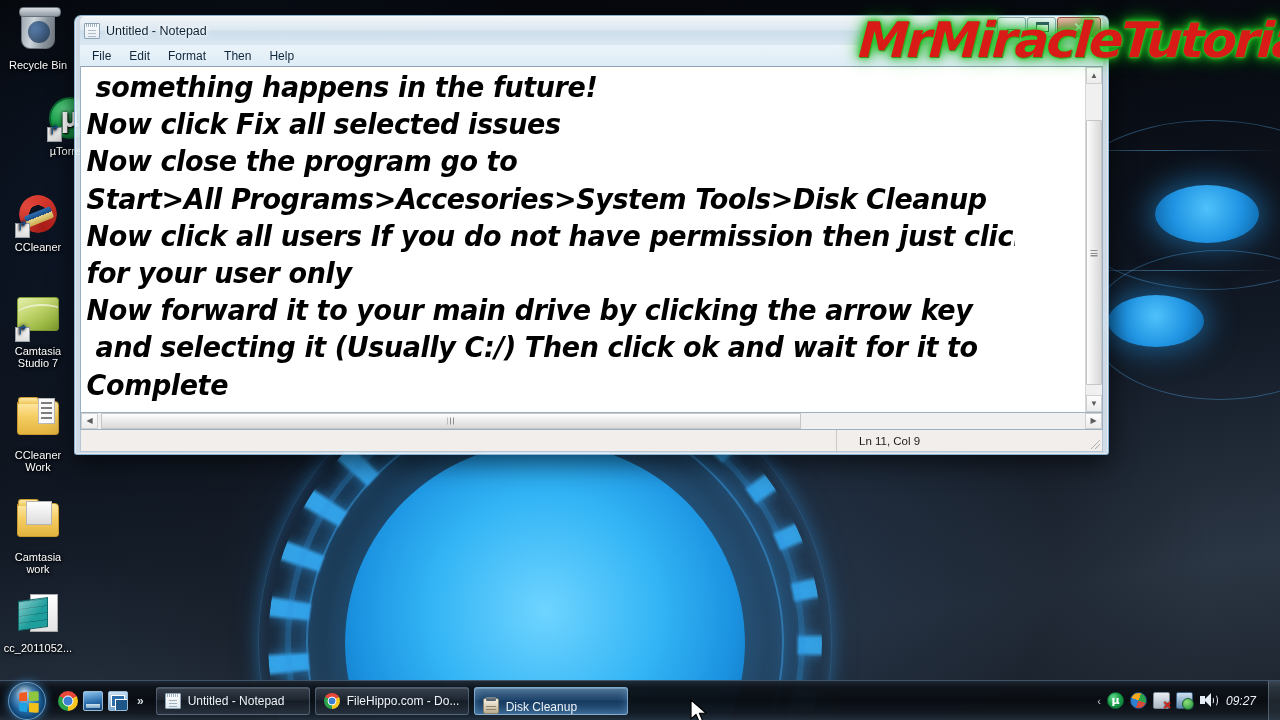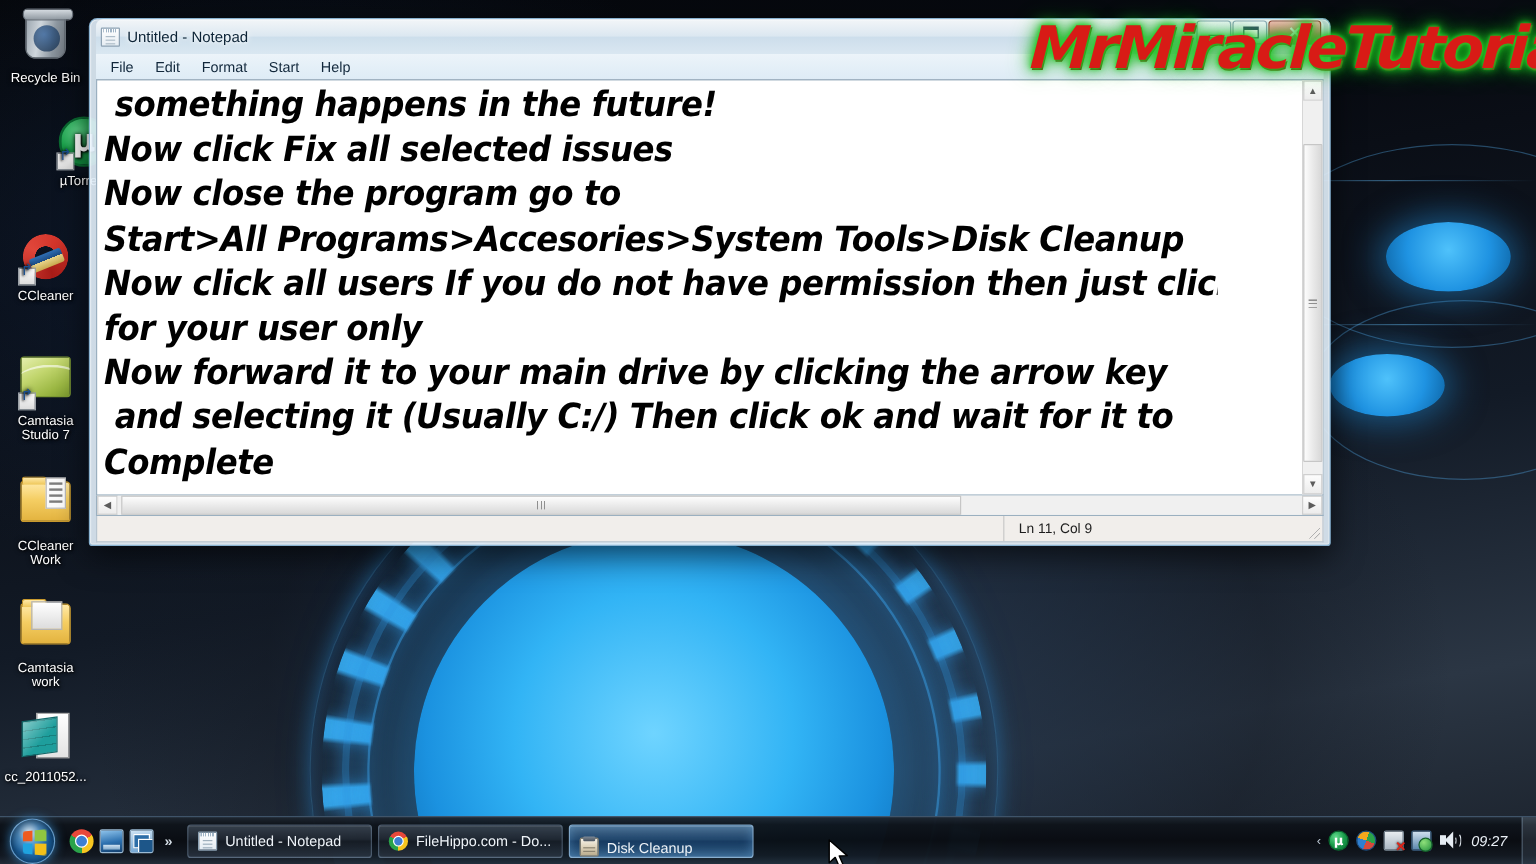--- a/index.html
+++ b/index.html
@@ -337,21 +337,21 @@
     background: repeating-linear-gradient(90deg,#8f8f8f 0 1px, transparent 1px 3px);
   }
   #np-status {
     height: 22px; display: flex; align-items: center;
     background: #f1eeeb; border: 1px solid #b9c6d1; border-top: none;
     font-size: 11.5px; color: #1d1d1d;
   }
   #np-status .spacer { flex: 1; }
   #np-status .cell {
     width: 250px; border-left: 1px solid #c9c9c9; height: 100%;
-    display: flex; align-items: center; padding-left: 12px;
+    display: flex; align-items: center; padding-left: 22px;
   }
   #np-status .grip-corner {
     width: 16px; height: 100%; position: relative;
   }
   #np-status .grip-corner::after{
     content:""; position:absolute; right:2px; bottom:2px; width:9px; height:9px;
     background:
       linear-gradient(135deg, transparent 46%, #b0b0b0 47%, #b0b0b0 53%, transparent 54%),
       linear-gradient(135deg, transparent 70%, #b0b0b0 71%, #b0b0b0 77%, transparent 78%);
   }
@@ -652,21 +652,21 @@
         <div class="winbtn close">
           <span class="c">✕</span>
         </div>
       </div>
     </div>
 
     <div id="np-menubar">
       <div class="np-menu">File</div>
       <div class="np-menu">Edit</div>
       <div class="np-menu">Format</div>
-      <div class="np-menu">Start</div>
+      <div class="np-menu">Then</div>
       <div class="np-menu">Help</div>
     </div>
 
     <div id="np-body">
       <div id="np-text"> something happens in the future!
 Now click Fix all selected issues
 Now close the program go to
 Start&gt;All Programs&gt;Accesories&gt;System Tools&gt;Disk Cleanup
 Now click all users If you do not have permission then just click
 for your user only

